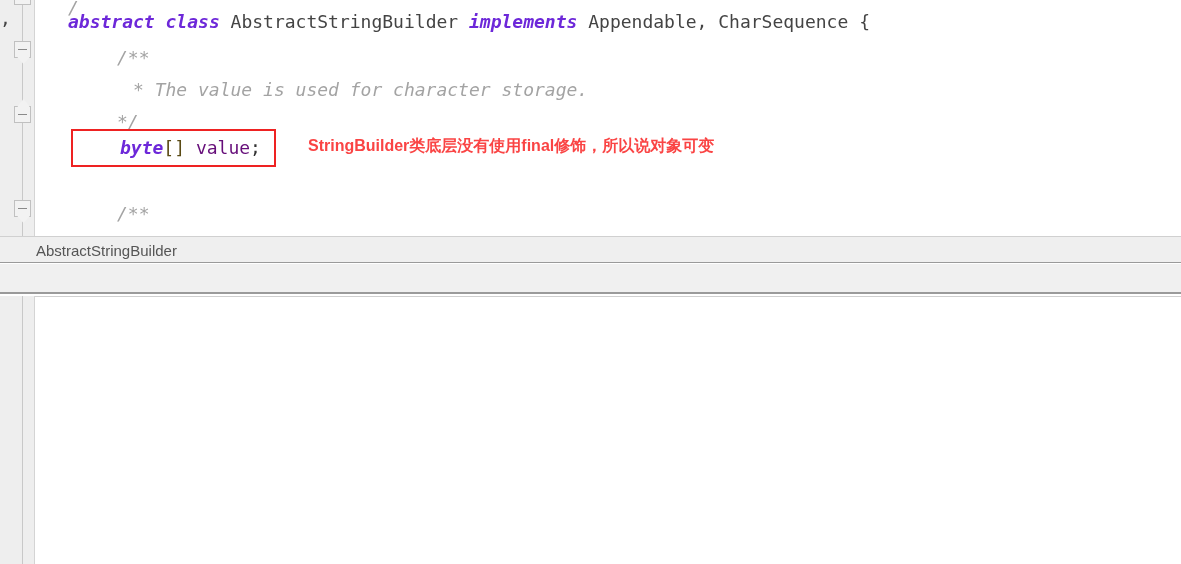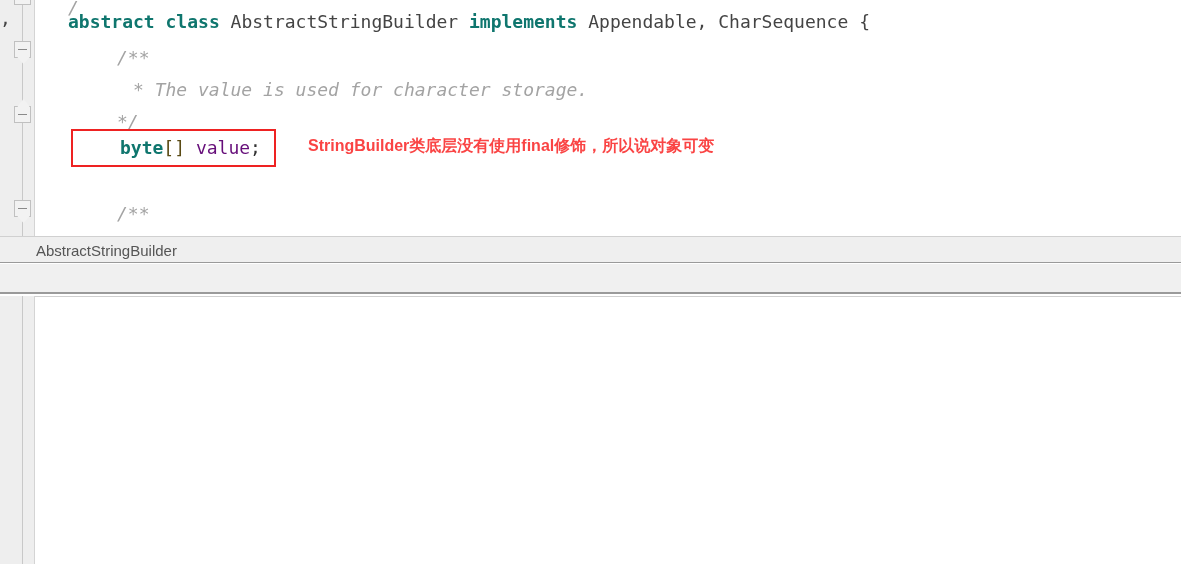--- a/index.html
+++ b/index.html
@@ -103,21 +103,21 @@
     white-space: pre;
     color: #222222;
   }
   .code-line {
     position: absolute;
     left: 0;
     white-space: pre;
   }
 
   
-  .kw      { color: #0f766e; font-weight: bold; }
+  .kw      { color: #6d28d9; font-weight: bold; font-style: italic; }
   .plain   { color: #333333; }
   .ident   { color: #444444; }
   .field   { color: #660e7a; }
   .bracket { color: #5a4a14; }
   .cmt     { color: #a3a3a3; font-style: italic; }
   .punct   { color: #333333; }
 
   
   .redbox {
     position: absolute;

